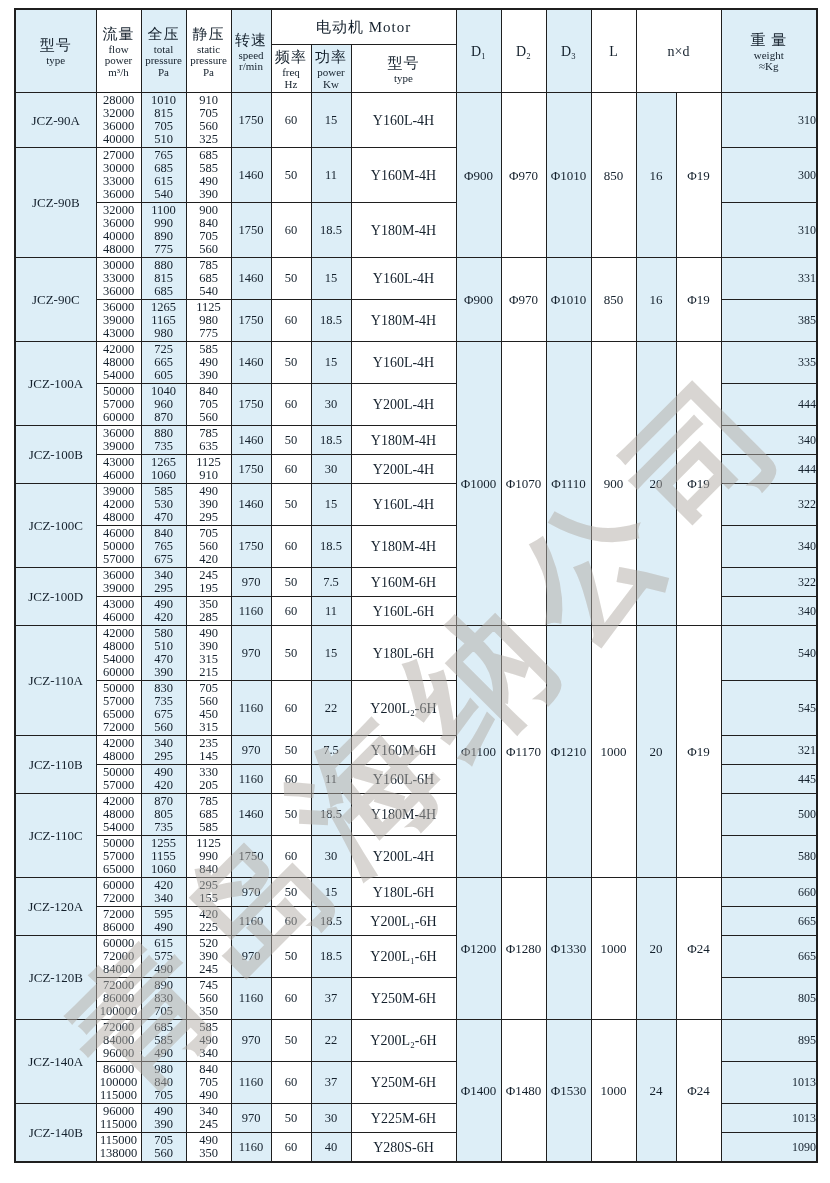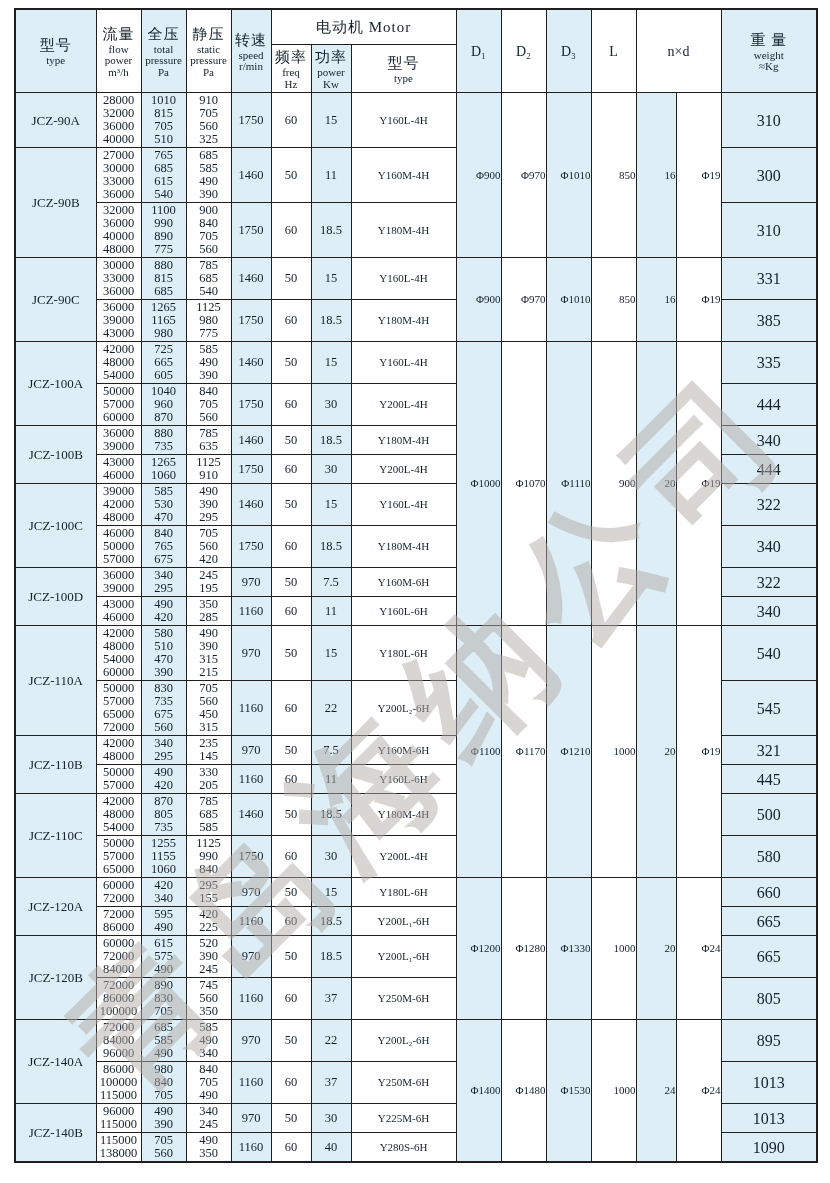--- a/index.html
+++ b/index.html
@@ -15,23 +15,23 @@
   th,td{
     border:1.5px solid #1f1f1f;
     text-align:center;vertical-align:middle;
     padding:1px 0;font-weight:normal;
     font-size:12.5px;line-height:13px;
     overflow:hidden;
   }
   .blue{background:#ddeef7;}
   .ml{white-space:pre-line;}
   .model{font-size:13px;margin-left:8px;}
-  .motor{font-size:11px;}
-  .wt{font-size:16px;}
-  .dim{font-size:11px;text-align:right;}
+  .motor{font-size:14px;}
+  .wt{font-size:12px;text-align:right;}
+  .dim{font-size:13px;}
   thead .zh{font-size:15px;line-height:20px;letter-spacing:1px;}
   thead .en{font-size:11px;line-height:11.5px;}
   thead th{padding:2px 1px;}
   .motor-head{font-size:15px;height:30px;letter-spacing:1px;}
   .dhead{font-size:14px;margin-left:44px;}
   .watermark{
     position:absolute;left:30px;top:1000px;z-index:5;
     transform:rotate(-45deg);transform-origin:0 0;
     font-size:138px;letter-spacing:20px;white-space:nowrap;
     color:#b3ada6;opacity:0.5;font-weight:bold;

